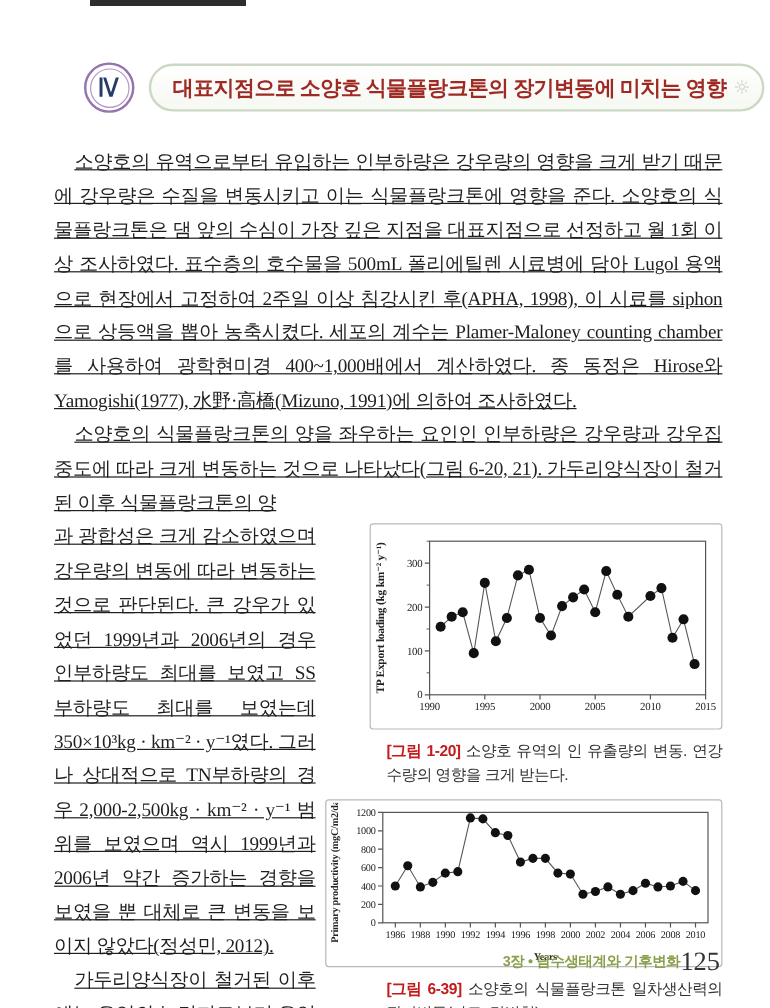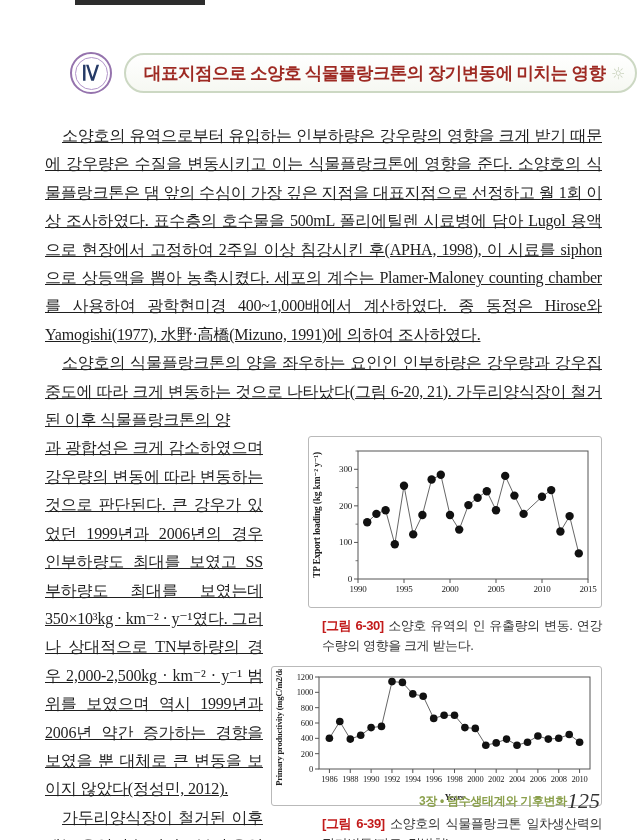--- a/index.html
+++ b/index.html
@@ -89,21 +89,21 @@
   .footer{
     position:absolute; right:42px; bottom:26px;
     display:flex; align-items:center; 
   }
   .footer .crumb{
     font-family:"Liberation Sans","DejaVu Sans",sans-serif;
     font-size:12px; font-weight:bold; color:#8ba04c; letter-spacing:-0.3px;
   }
   .footer .pagenum{
     font-family:"Liberation Serif",serif;
-    font-size:22px; color:#333;font-style:italic;
+    font-size:22px; color:#333;
   }
 </style>
 </head>
 <body>
 
 <div class="page">
 
   <div class="top-mark"></div>
 
   <div class="header">
@@ -171,21 +171,21 @@
                 <circle cx="213.6" cy="74.9" r="4.2" fill="#111111"></circle>
                 <circle cx="232.0" cy="57.7" r="4.2" fill="#111111"></circle>
                 <circle cx="241.2" cy="51.1" r="4.2" fill="#111111"></circle>
                 <circle cx="250.4" cy="92.5" r="4.2" fill="#111111"></circle>
                 <circle cx="259.6" cy="77.1" r="4.2" fill="#111111"></circle>
                 <circle cx="268.8" cy="114.4" r="4.2" fill="#111111"></circle>
                 <text class="axis-label" transform="translate(10,76) rotate(-90)" text-anchor="middle">TP Export loading (kg km⁻² y⁻¹)</text>
               </svg>
           </div>
           <figcaption>
-            <span class="figlabel">[그림 6-30]</span>
+            <span class="figlabel">[그림 1-20]</span>
             <span>소양호 유역의 인 유출량의 변동. 연강수량의 영향을 크게 받는다.</span>
           </figcaption>
         </figure>
         <figure>
           <div class="figbox figbox2">
             <svg id="chart2" width="327" height="134">
                 <rect x="46" y="8" width="271" height="92" fill="none" stroke="#555" stroke-width="1"></rect>
                 <line x1="46" x2="42" y1="100" y2="100" stroke="#555" stroke-width="1"></line>
                 <text class="tick" x="40" y="103" text-anchor="end">0</text>
                 <line x1="46" x2="42" y1="84.66666666666667" y2="84.66666666666667" stroke="#555" stroke-width="1"></line>

